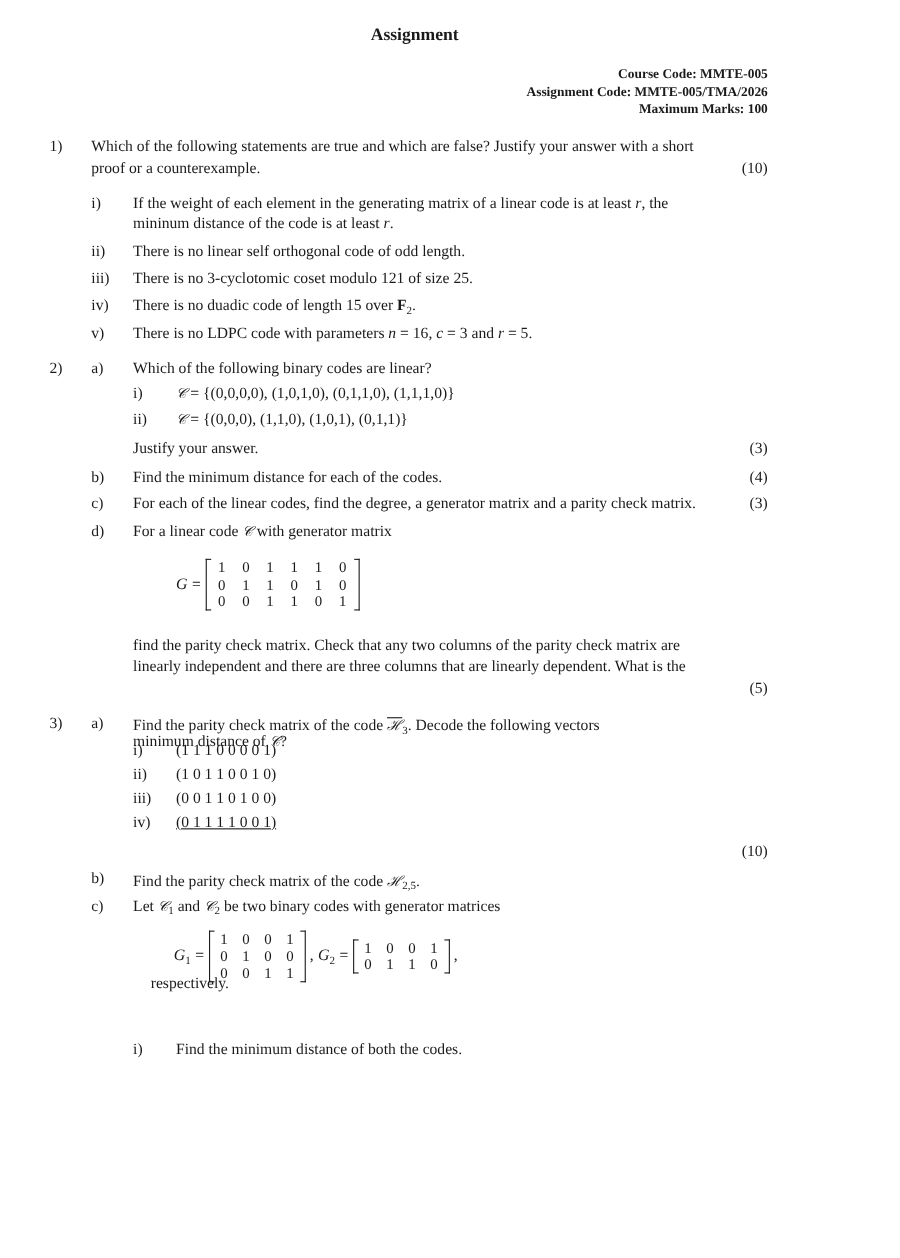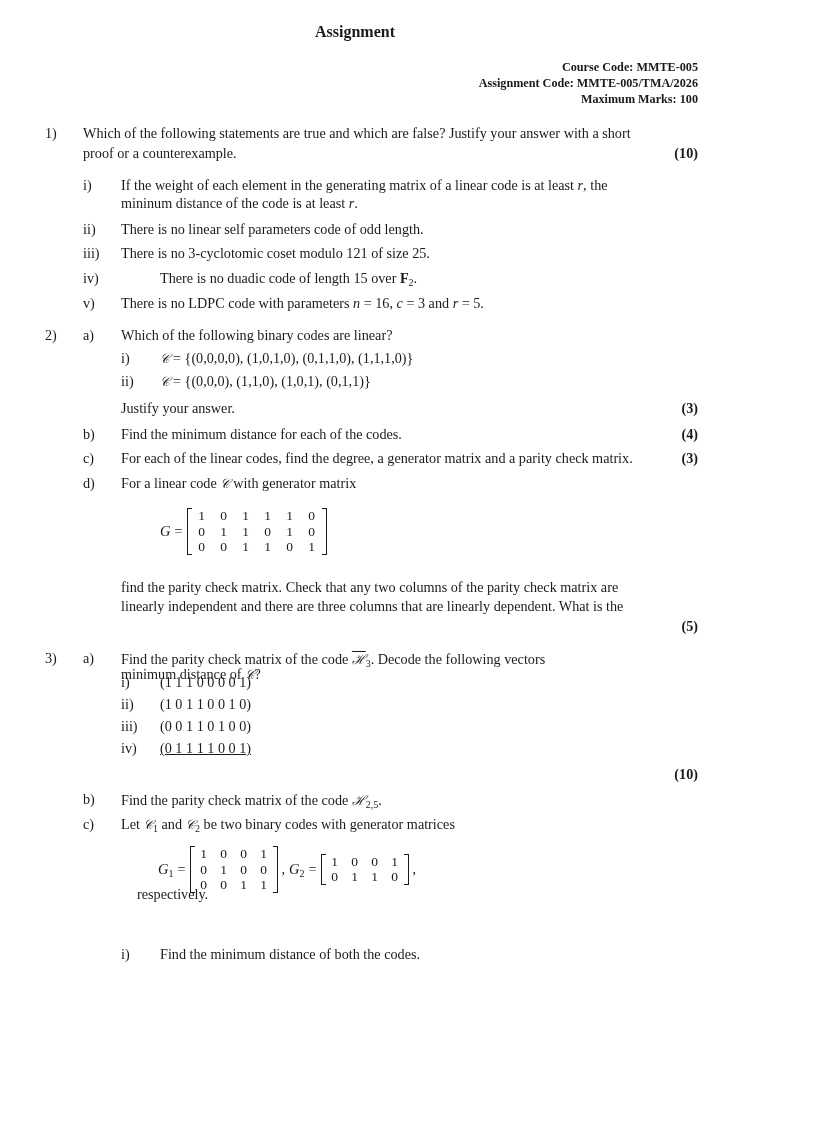--- a/index.html
+++ b/index.html
@@ -2,24 +2,24 @@
 <html><head>
   <meta charset="utf-8">
   <style>
     html, body { margin: 0; padding: 0; background: #ffffff; }
     body {
       width: 818px; height: 1144px; position: relative; overflow: hidden;
       font-family: "Liberation Serif", "DejaVu Serif", serif;
       color: #1a1a1a; font-size: 14.2px;
     }
     .abs { position: absolute; white-space: nowrap; }
-    .title { font-weight: bold; font-size: 16px; left: 315px; top: 23px; }
+    .title { font-weight: bold; font-size: 16px; left: 337px; top: 23px; }
     .meta { font-weight: bold; font-size: 12.2px; right: 120px; text-align: center; }
     .num { left: 45px; }
-    .marks { right: 120px; text-align: left; font-weight: bold; }
+    .marks { right: 120px; text-align: left; }
     i.v { font-style: italic; }
     .script { font-family: "DejaVu Serif", serif; font-style: italic; font-size: 13px; }
     .overline { text-decoration: overline; }
     sub { font-size: 10px; vertical-align: -3px; line-height: 0; }
     
     .matrix { position: absolute; display: flex; align-items: center; }
     .mlabel { font-style: italic; margin-right: 4px; font-size: 14.5px; }
     .mlabel sub { font-style: normal; }
     .bracket { display: grid; border-left: 1.3px solid #1a1a1a; border-right: 1.3px solid #1a1a1a; position: relative; padding: 0 3px; }
     .bracket::before, .bracket::after { content: ""; position: absolute; left: -1px; width: 5px; height: 0; border-top: 1.3px solid #1a1a1a; }
@@ -42,27 +42,27 @@
 <div class="abs num" style="top:125px;">1)</div>
 <div class="abs" style="left:83px; top:125px;">Which of the following statements are true and which are false? Justify your answer with a short</div>
 <div class="abs" style="left:83px; top:145px;">proof or a counterexample.</div>
 <div class="abs marks" style="top:145px;">(10)</div>
 
 <div class="abs" style="left:83px; top:177px;">i)</div>
 <div class="abs" style="left:121px; top:177px;"><span>If the weight of each element in the generating matrix of a linear code is at least </span><i class="v">r</i><span>, the</span></div>
 <div class="abs" style="left:121px; top:195px;"><span>mininum distance of the code is at least </span><i class="v">r</i><span>.</span></div>
 
 <div class="abs" style="left:83px; top:221px;">ii)</div>
-<div class="abs" style="left:121px; top:221px;">There is no linear self parameters code of odd length.</div>
+<div class="abs" style="left:121px; top:221px;">There is no linear self orthogonal code of odd length.</div>
 
 <div class="abs" style="left:83px; top:245px;">iii)</div>
 <div class="abs" style="left:121px; top:245px;">There is no 3-cyclotomic coset modulo 121 of size 25.</div>
 
 <div class="abs" style="left:83px; top:270px;">iv)</div>
-<div class="abs" style="left:121px; top:270px;margin-left:39px;"><span>There is no duadic code of length 15 over </span><b>F</b><sub>2</sub><span>.</span></div>
+<div class="abs" style="left:121px; top:270px;"><span>There is no duadic code of length 15 over </span><b>F</b><sub>2</sub><span>.</span></div>
 
 <div class="abs" style="left:83px; top:295px;">v)</div>
 <div class="abs" style="left:121px; top:295px;"><span>There is no LDPC code with parameters </span><i class="v">n</i><span> = 16, </span><i class="v">c</i><span> = 3 and </span><i class="v">r</i><span> = 5.</span></div>
 
 <div class="abs num" style="top:327px;">2)</div>
 <div class="abs" style="left:83px; top:327px;">a)</div>
 <div class="abs" style="left:121px; top:327px;">Which of the following binary codes are linear?</div>
 
 <div class="abs" style="left:121px; top:350px;">i)</div>
 <div class="abs" style="left:160px; top:350px;"><span class="script">𝒞</span><span> = {(0,0,0,0), (1,0,1,0), (0,1,1,0), (1,1,1,0)}</span></div>

